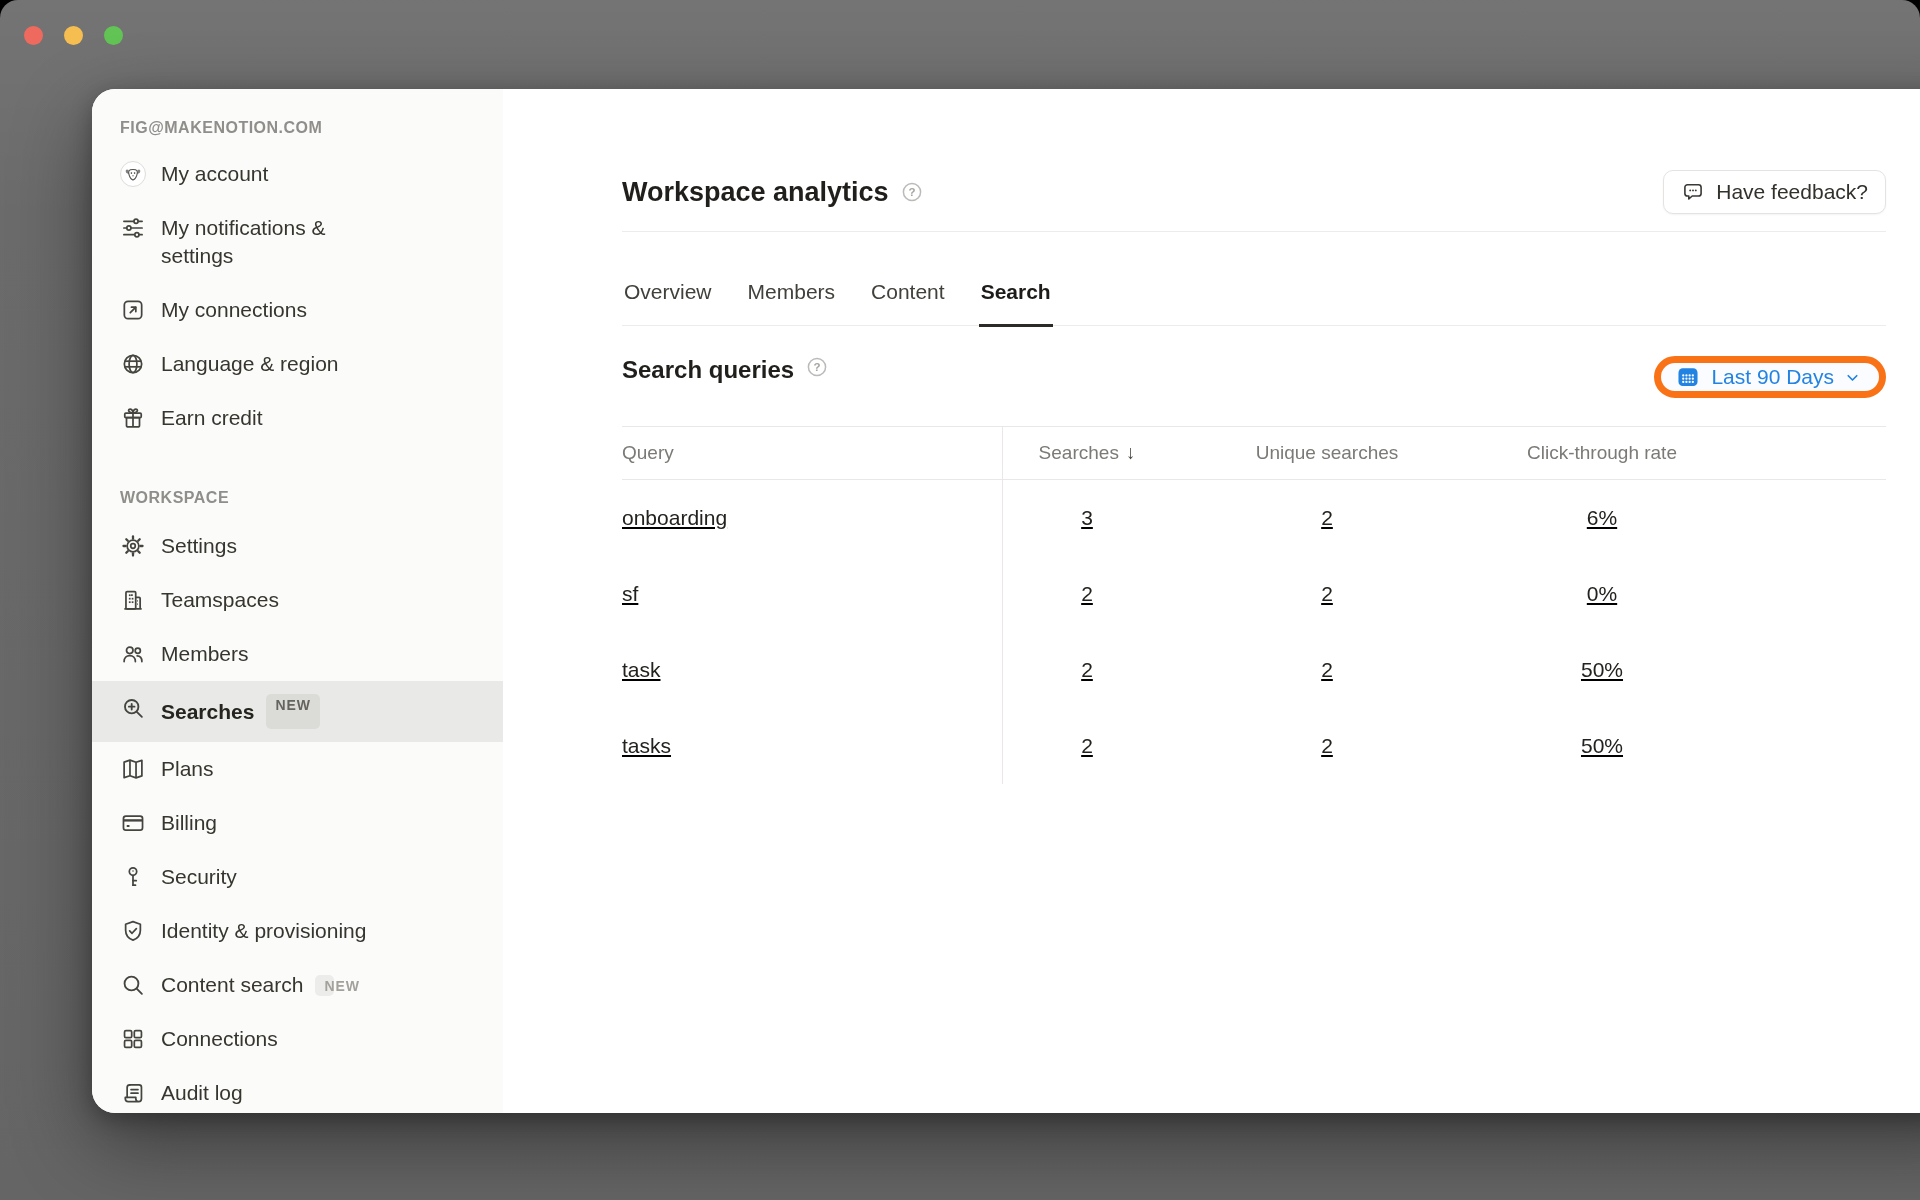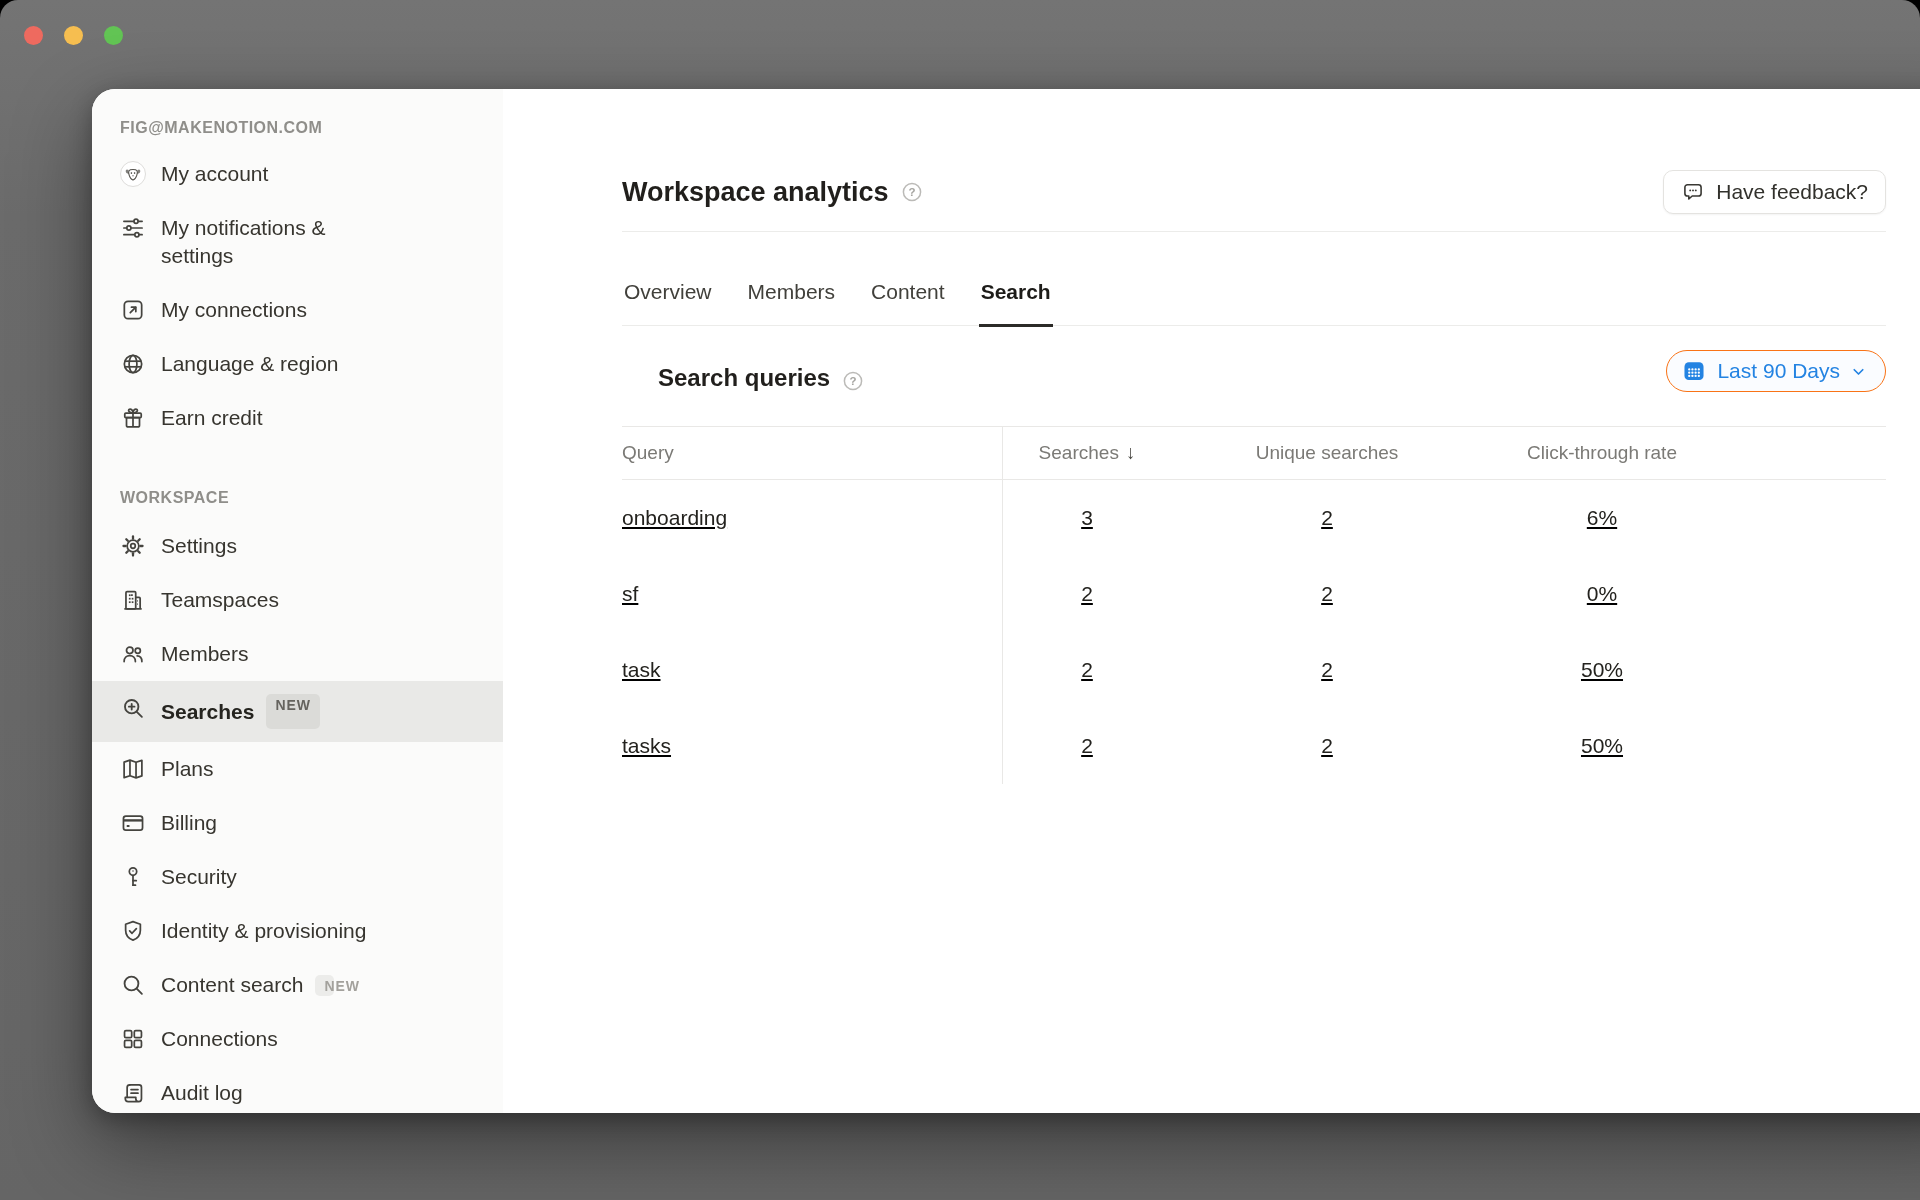--- a/index.html
+++ b/index.html
@@ -76,26 +76,26 @@
 
   .title-divider { height: 1px; background: #ececea; margin-top: 17px; }
 
   .tabs { display: flex; gap: 32px; margin-top: 28px; border-bottom: 1px solid #ececea; }
   .tab {
     padding: 20px 2px; font-size: 21px; color: #41403b; cursor: pointer;
     border-bottom: 3px solid transparent; margin-bottom: -2px;
   }
   .tab.active { color: #1d1c19; font-weight: bold; border-bottom-color: #2b2a27; }
 
-  .section-row { display: flex; align-items: flex-end; margin-top: 30px; height: 36px; margin-left: 36px; }
+  .section-row { display: flex; align-items: flex-start; margin-top: 30px; height: 36px; }
   .section-title { font-size: 24px; font-weight: bold; color: #211f1c; }
 
   .date-pill {
     display: flex; align-items: center; gap: 10px; height: 42px; padding: 0 18px 0 14px;
-    border: 1px solid #f97316; border-radius: 21px; background: #fafcff;
+    border: 7px solid #f97316; border-radius: 21px; background: #fafcff;
     color: #2383e2; font-size: 21px; cursor: pointer;
   }
 
   
   .table { margin-top: 34px; position: relative; }
   .col-divider {
     position: absolute; left: 380px; top: 0; bottom: 0; width: 1px; background: #e9e8e6;
   }
   .t-row { display: grid; grid-template-columns: 380px 170px 310px 240px; align-items: center; }
   .t-head { height: 54px; border-top: 1px solid #e9e8e6; border-bottom: 1px solid #e9e8e6; }

